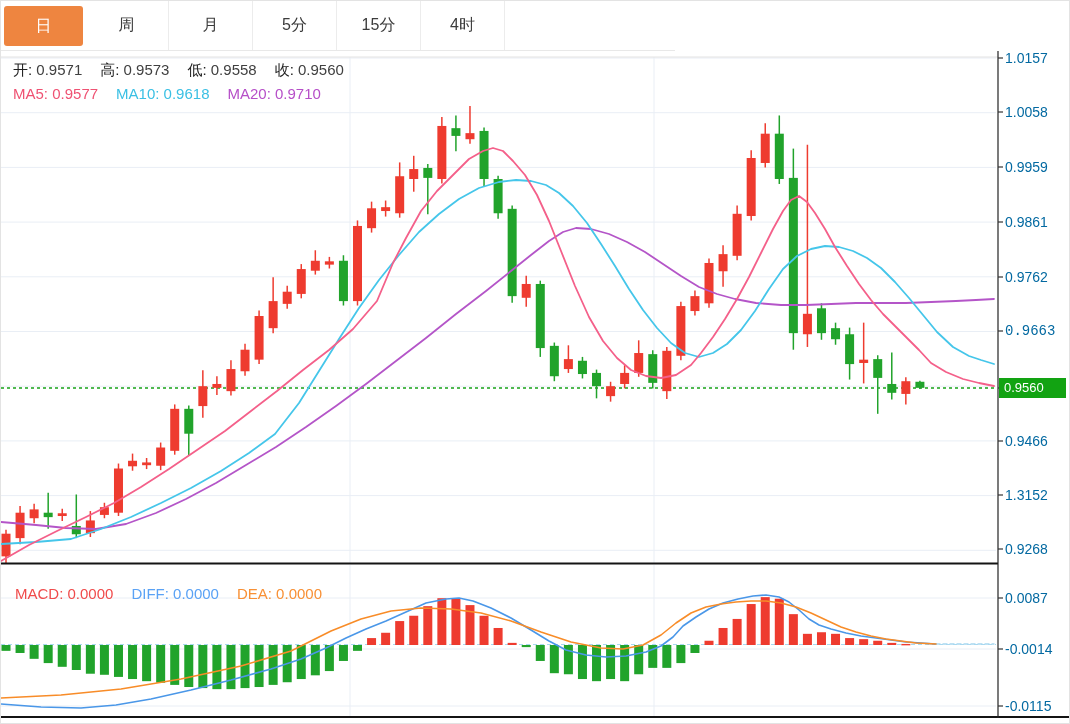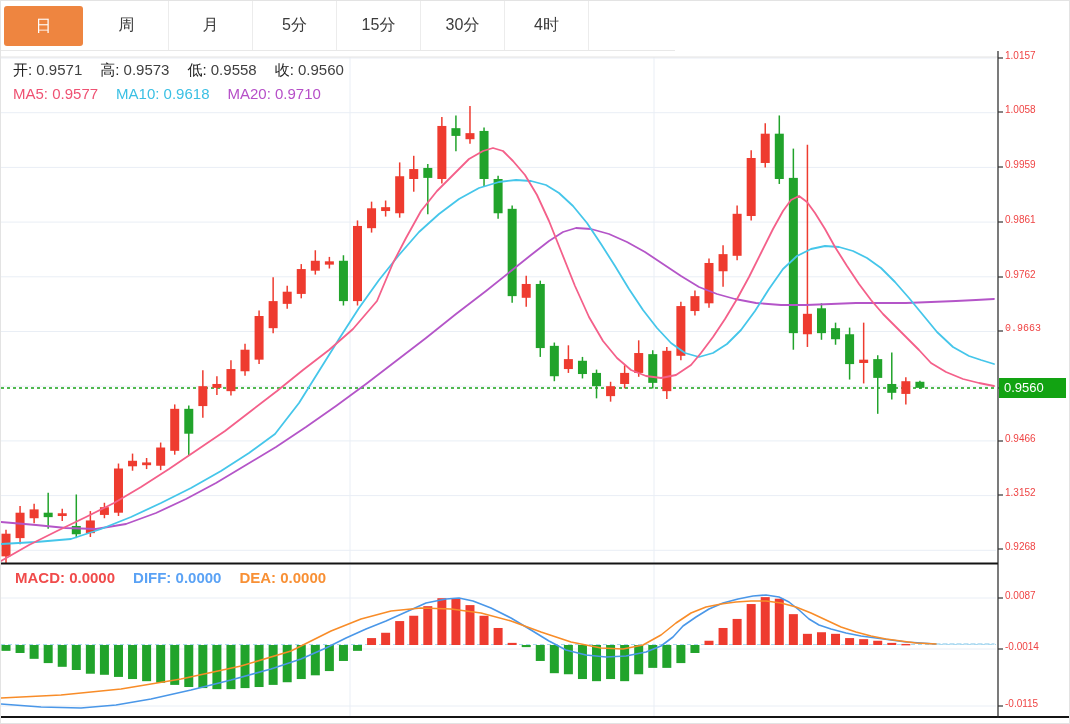--- a/index.html
+++ b/index.html
@@ -21,48 +21,47 @@
     font-size:16px;color:#3c3c3c;cursor:pointer;
   }
   .tab.active{
     background:#ee8540;color:#fff;border-radius:3px;
     margin:5px 2px 4px 3px;width:79px;border-right:none;
   }
   
   .readout{position:absolute;z-index:6;font-size:15px;white-space:nowrap;}
   #ohlc-row{left:12px;top:60px;}
   #ma-row{left:12px;top:84px;}
-  #macd-row{left:14px;top:568px;font-weight:bold;}
+  #macd-row{left:14px;top:584px;}
   .readout .item{margin-right:18px;}
   .readout .lbl{color:#222;}
   .readout .val{color:#404040;}
   
   .axis-label{
-    position:absolute;left:1004px;font-size:10px;color:#ef4444;
+    position:absolute;left:1004px;font-size:14px;color:#0369a1;
     z-index:6;white-space:nowrap;
   }
   #price-badge{
     position:absolute;left:998px;width:62px;height:20px;line-height:20px;
     background:#12a312;color:#fff;font-size:13px;padding-left:5px;
     z-index:7;
   }
   #svg-wrap{position:absolute;left:0;top:0;width:1070px;height:724px;z-index:1;}
 </style>
 </head>
 <body>
 
 <div id="app">
 
   <div id="tabbar">
     <div class="tab active">日</div>
     <div class="tab">周</div>
     <div class="tab">月</div>
     <div class="tab">5分</div>
     <div class="tab">15分</div>
-    <div class="tab">30分</div>
     <div class="tab">4时</div>
   </div>
 
   <div id="svg-wrap"><svg width="1070" height="724">
         <line x1="0" y1="57" x2="995" y2="57" stroke="#e9eef5" stroke-width="1"></line>
         <line x1="0" y1="111.7" x2="995" y2="111.7" stroke="#e9eef5" stroke-width="1"></line>
         <line x1="0" y1="166.4" x2="995" y2="166.4" stroke="#e9eef5" stroke-width="1"></line>
         <line x1="0" y1="221.10000000000002" x2="995" y2="221.10000000000002" stroke="#e9eef5" stroke-width="1"></line>
         <line x1="0" y1="275.8" x2="995" y2="275.8" stroke="#e9eef5" stroke-width="1"></line>
         <line x1="0" y1="330.5" x2="995" y2="330.5" stroke="#e9eef5" stroke-width="1"></line>

